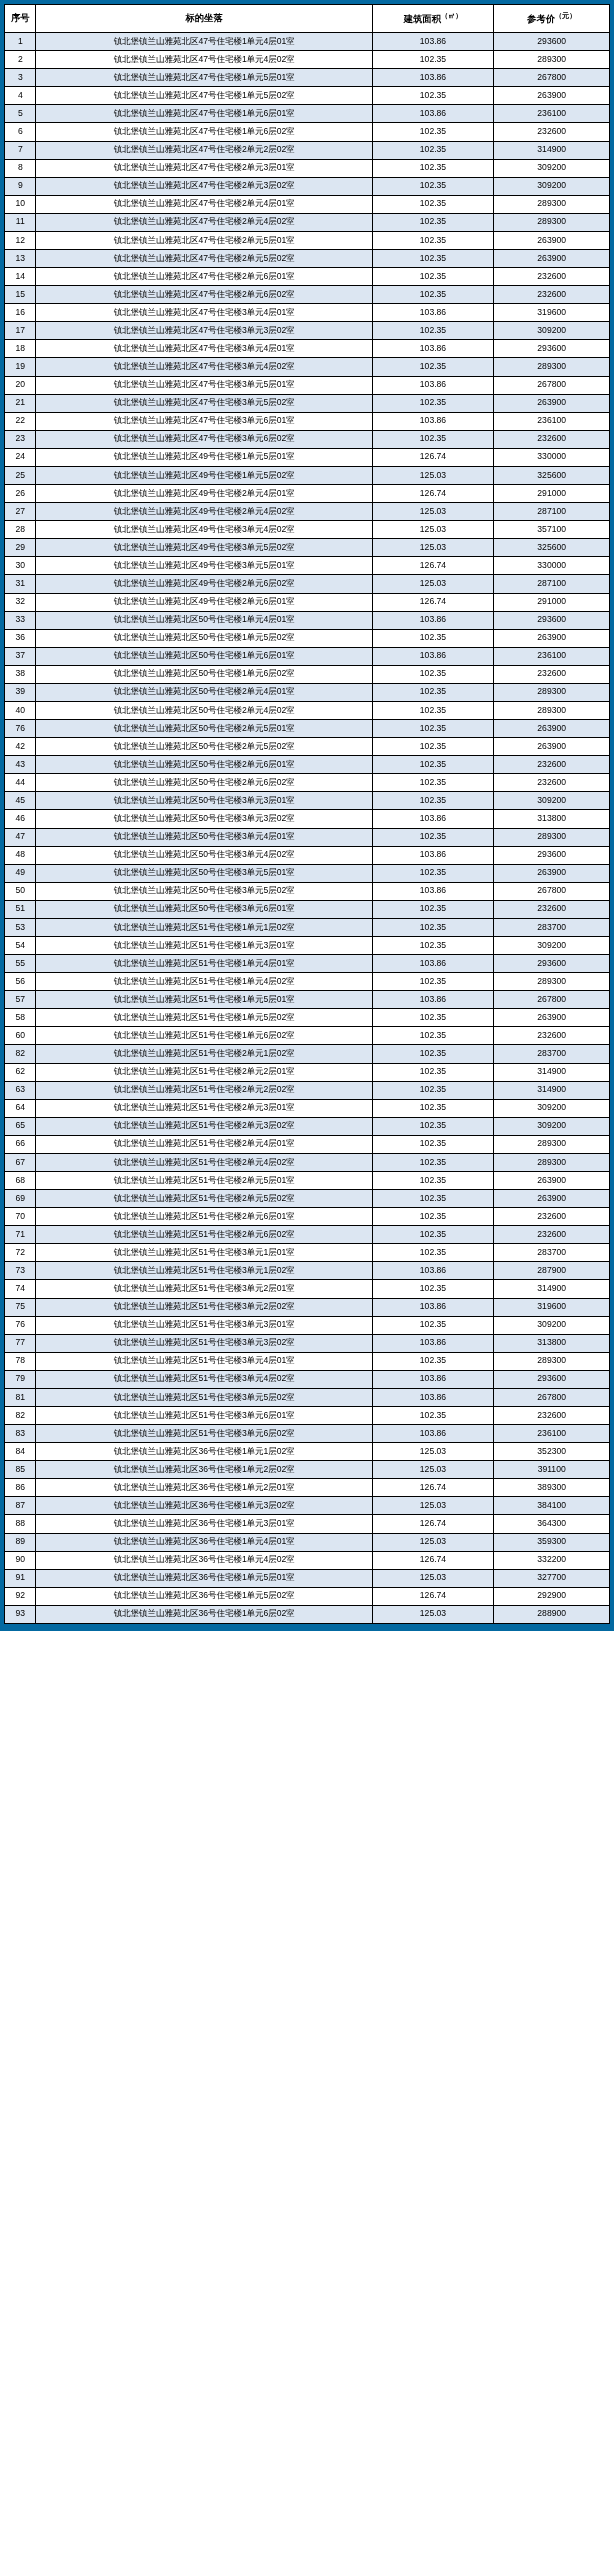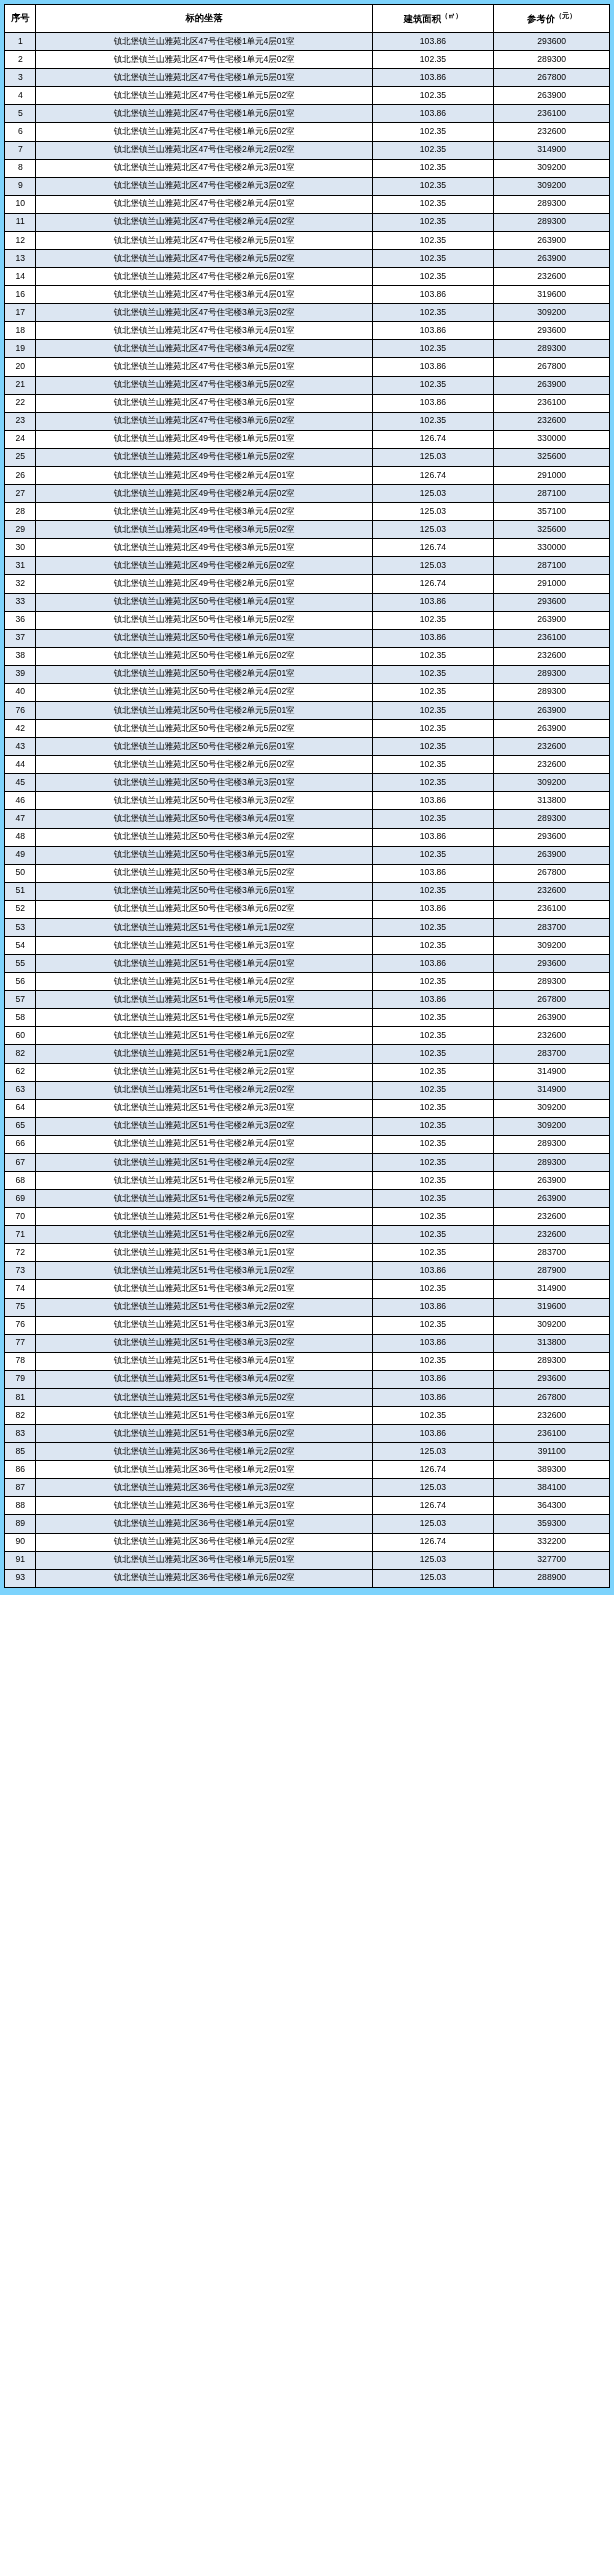--- a/index.html
+++ b/index.html
@@ -8,21 +8,21 @@
     background: #ffffff;
   }
   body {
     width: 614px;
     font-family: "Liberation Sans", "DejaVu Sans", sans-serif;
   }
   .page {
     width: 614px;
     box-sizing: border-box;
     padding: 4.3px 4.3px 7.1px 4.3px;
-    background: #7dd3fc;
+    background: #0369a1;
   }
   table.grid {
     border-collapse: collapse;
     width: 606px;
     margin: 0 auto;
     table-layout: fixed;
   }
   table.grid th, table.grid td {
     border: 0.7px solid #000000;
     font-size: 8.6px;
@@ -168,20 +168,26 @@
           <td class="addr">镇北堡镇兰山雅苑北区47号住宅楼2单元5层02室</td>
           <td>102.35</td>
           <td>263900</td>
         </tr>
         <tr class="even">
           <td class="idx">14</td>
           <td class="addr">镇北堡镇兰山雅苑北区47号住宅楼2单元6层01室</td>
           <td>102.35</td>
           <td>232600</td>
         </tr>
+        <tr class="odd">
+          <td class="idx">15</td>
+          <td class="addr">镇北堡镇兰山雅苑北区47号住宅楼2单元6层02室</td>
+          <td>102.35</td>
+          <td>232600</td>
+        </tr>
         <tr class="even">
           <td class="idx">16</td>
           <td class="addr">镇北堡镇兰山雅苑北区47号住宅楼3单元4层01室</td>
           <td>103.86</td>
           <td>319600</td>
         </tr>
         <tr class="odd">
           <td class="idx">17</td>
           <td class="addr">镇北堡镇兰山雅苑北区47号住宅楼3单元3层02室</td>
           <td>102.35</td>
@@ -372,26 +378,20 @@
           <td class="addr">镇北堡镇兰山雅苑北区50号住宅楼3单元5层02室</td>
           <td>103.86</td>
           <td>267800</td>
         </tr>
         <tr class="odd">
           <td class="idx">51</td>
           <td class="addr">镇北堡镇兰山雅苑北区50号住宅楼3单元6层01室</td>
           <td>102.35</td>
           <td>232600</td>
         </tr>
-        <tr class="even">
-          <td class="idx">52</td>
-          <td class="addr">镇北堡镇兰山雅苑北区50号住宅楼3单元6层02室</td>
-          <td>103.86</td>
-          <td>236100</td>
-        </tr>
         <tr class="odd">
           <td class="idx">53</td>
           <td class="addr">镇北堡镇兰山雅苑北区51号住宅楼1单元1层02室</td>
           <td>102.35</td>
           <td>283700</td>
         </tr>
         <tr class="even">
           <td class="idx">54</td>
           <td class="addr">镇北堡镇兰山雅苑北区51号住宅楼1单元3层01室</td>
           <td>102.35</td>
@@ -552,20 +552,26 @@
           <td class="addr">镇北堡镇兰山雅苑北区51号住宅楼3单元6层01室</td>
           <td>102.35</td>
           <td>232600</td>
         </tr>
         <tr class="odd">
           <td class="idx">83</td>
           <td class="addr">镇北堡镇兰山雅苑北区51号住宅楼3单元6层02室</td>
           <td>103.86</td>
           <td>236100</td>
         </tr>
+        <tr class="even">
+          <td class="idx">84</td>
+          <td class="addr">镇北堡镇兰山雅苑北区36号住宅楼1单元1层02室</td>
+          <td>125.03</td>
+          <td>352300</td>
+        </tr>
         <tr class="odd">
           <td class="idx">85</td>
           <td class="addr">镇北堡镇兰山雅苑北区36号住宅楼1单元2层02室</td>
           <td>125.03</td>
           <td>391100</td>
         </tr>
         <tr class="even">
           <td class="idx">86</td>
           <td class="addr">镇北堡镇兰山雅苑北区36号住宅楼1单元2层01室</td>
           <td>126.74</td>
@@ -593,20 +599,26 @@
           <td class="idx">90</td>
           <td class="addr">镇北堡镇兰山雅苑北区36号住宅楼1单元4层02室</td>
           <td>126.74</td>
           <td>332200</td>
         </tr>
         <tr class="odd">
           <td class="idx">91</td>
           <td class="addr">镇北堡镇兰山雅苑北区36号住宅楼1单元5层01室</td>
           <td>125.03</td>
           <td>327700</td>
+        </tr>
+        <tr class="even">
+          <td class="idx">92</td>
+          <td class="addr">镇北堡镇兰山雅苑北区36号住宅楼1单元5层02室</td>
+          <td>126.74</td>
+          <td>292900</td>
         </tr>
         <tr class="odd">
           <td class="idx">93</td>
           <td class="addr">镇北堡镇兰山雅苑北区36号住宅楼1单元6层02室</td>
           <td>125.03</td>
           <td>288900</td>
         </tr>
       </tbody>
   </table>
 </div>

